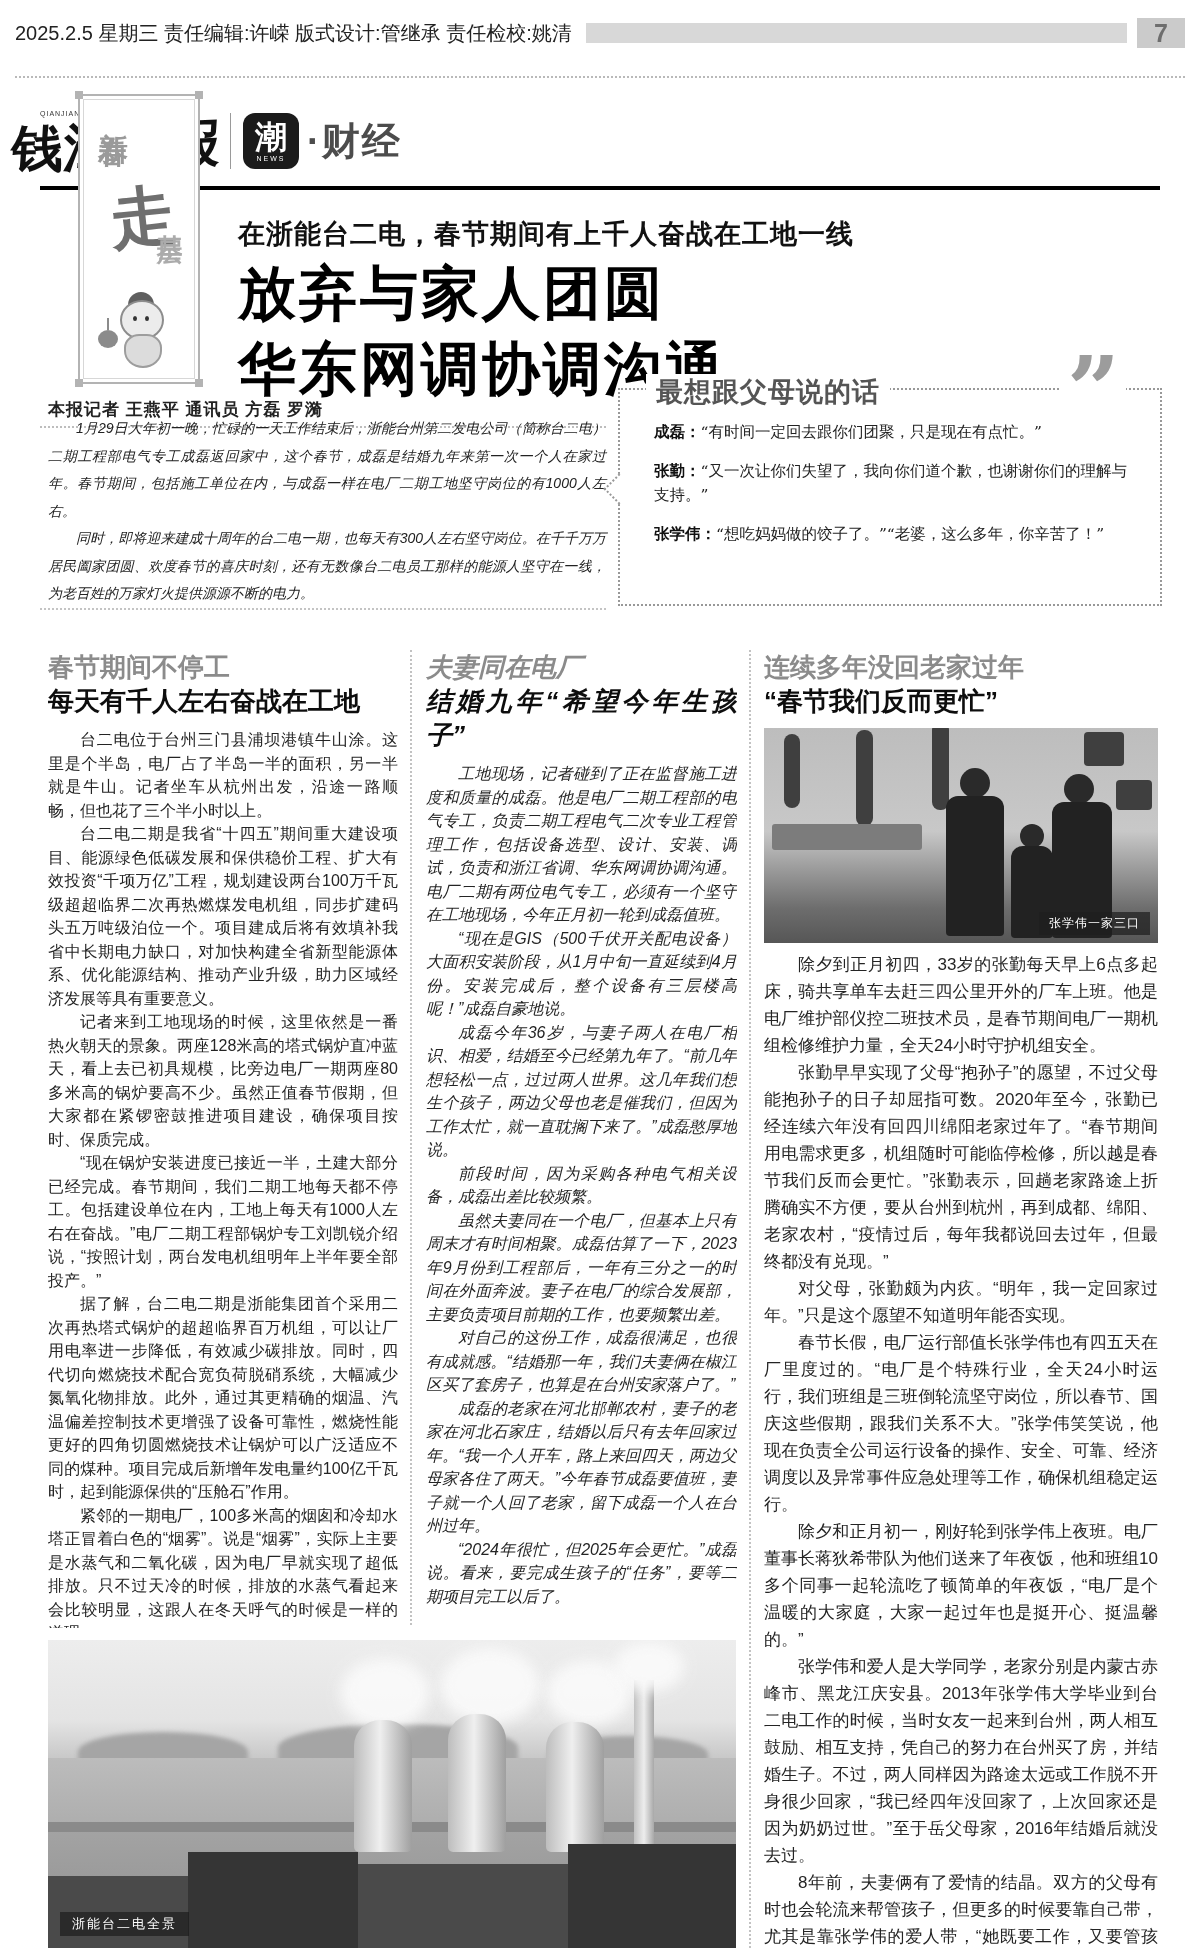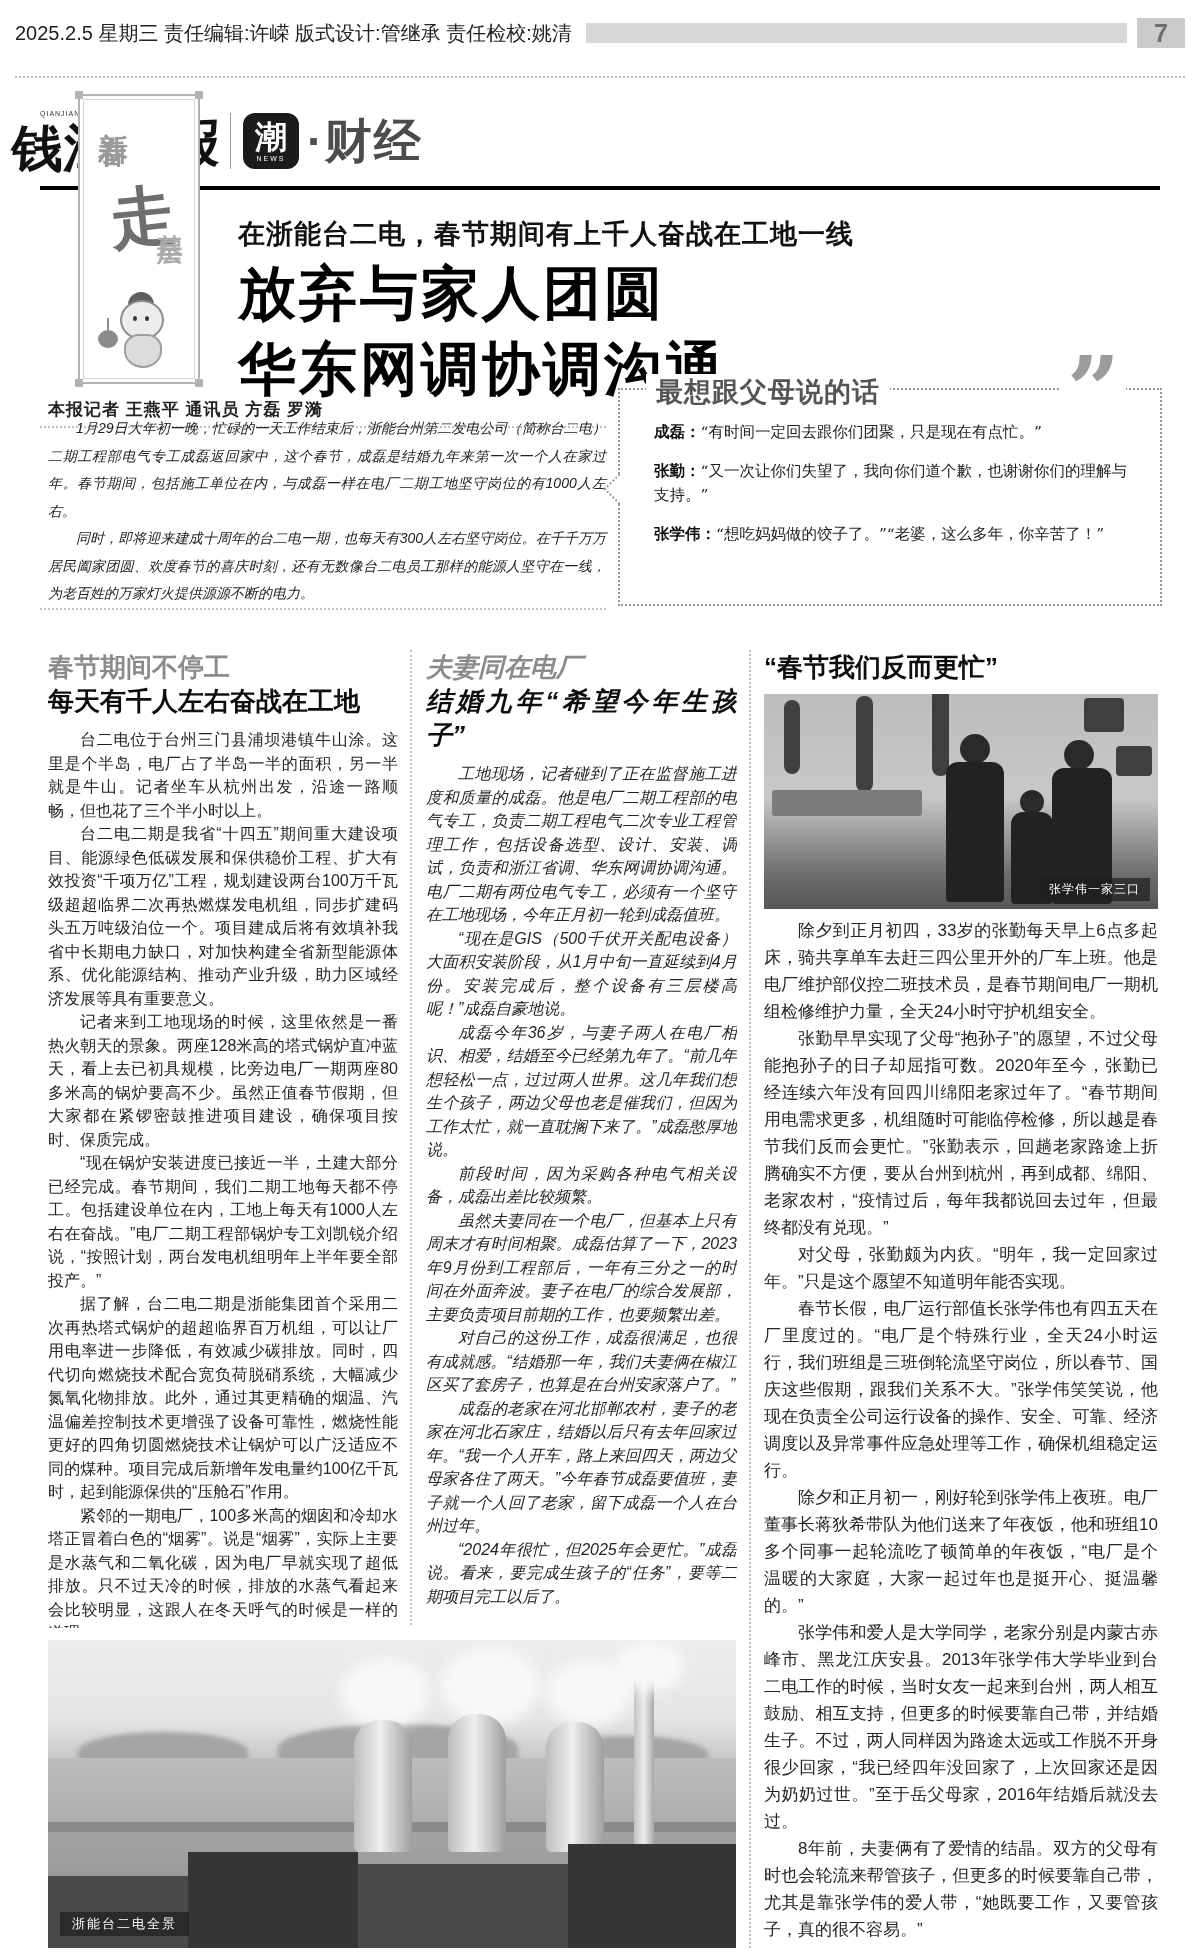--- a/index.html
+++ b/index.html
@@ -18,21 +18,21 @@
   
   .masthead{position:absolute;left:12px;top:96px;height:90px;display:flex;align-items:center;}
   .logo-wrap{position:relative;padding-top:10px;}
   .logo-en{position:absolute;top:0;left:28px;font-size:7px;letter-spacing:1px;color:#333;}
   .logo-cn{font-size:52px;font-weight:bold;color:#111;transform:skewX(-6deg) rotate(-2deg);line-height:1;}
   .mast-div{width:1px;height:56px;background:#9a9a9a;margin:0 12px 0 10px;}
   .chao-badge{position:relative;width:56px;height:56px;background:#1b1b1b;border-radius:12px;
               display:flex;flex-direction:column;align-items:center;justify-content:center;}
   .chao-char{color:#fff;font-size:32px;font-weight:bold;line-height:1;}
   .chao-sub{color:#fff;font-size:7px;letter-spacing:2px;margin-top:2px;}
-  .section-label{font-size:47px;font-weight:bold;color:#4c4c4c;margin-left:8px;letter-spacing:2px;}
+  .section-label{font-size:38px;font-weight:bold;color:#4c4c4c;margin-left:8px;letter-spacing:2px;}
 
   .black-rule{position:absolute;left:40px;right:40px;top:186px;height:4px;background:#000;}
 
   
   .fbadge{position:absolute;left:78px;top:94px;width:118px;height:286px;background:#fff;
           border:2px solid #b3b3b3;box-shadow:inset 0 0 0 3px #fff, inset 0 0 0 4px #d7d7d7;z-index:5;}
   .fb-corner{position:absolute;width:8px;height:8px;background:#b3b3b3;}
   .fb-c1{left:-5px;top:-5px;} .fb-c2{right:-5px;top:-5px;} .fb-c3{left:-5px;bottom:-5px;} .fb-c4{right:-5px;bottom:-5px;}
   .fb-line1{position:absolute;left:12px;top:12px;writing-mode:vertical-rl;font-size:30px;color:#9a9a9a;font-weight:bold;letter-spacing:6px;}
   .fb-line2{position:absolute;left:30px;top:88px;font-size:66px;color:#6f6f6f;font-weight:bold;transform:rotate(-6deg);line-height:1;}
@@ -216,20 +216,21 @@
     <p class="body-p">成磊今年36岁，与妻子两人在电厂相识、相爱，结婚至今已经第九年了。“前几年想轻松一点，过过两人世界。这几年我们想生个孩子，两边父母也老是催我们，但因为工作太忙，就一直耽搁下来了。”成磊憨厚地说。</p>
     <p class="body-p">前段时间，因为采购各种电气相关设备，成磊出差比较频繁。</p>
     <p class="body-p">虽然夫妻同在一个电厂，但基本上只有周末才有时间相聚。成磊估算了一下，2023年9月份到工程部后，一年有三分之一的时间在外面奔波。妻子在电厂的综合发展部，主要负责项目前期的工作，也要频繁出差。</p>
     <p class="body-p">对自己的这份工作，成磊很满足，也很有成就感。“结婚那一年，我们夫妻俩在椒江区买了套房子，也算是在台州安家落户了。”</p>
     <p class="body-p">成磊的老家在河北邯郸农村，妻子的老家在河北石家庄，结婚以后只有去年回家过年。“我一个人开车，路上来回四天，两边父母家各住了两天。”今年春节成磊要值班，妻子就一个人回了老家，留下成磊一个人在台州过年。</p>
     <p class="body-p">“2024年很忙，但2025年会更忙。”成磊说。看来，要完成生孩子的“任务”，要等二期项目完工以后了。</p>
   </div>
 
   <div class="col col3">
     <h3 class="subhead">
+      <span class="gray">连续多年没回老家过年</span>
       <span class="black">“春节我们反而更忙”</span>
     </h3>
     <div class="family-photo">
       <div class="plaque" style="left:20px;top:6px;width:16px;height:74px;"></div>
       <div class="plaque" style="left:92px;top:2px;width:17px;height:96px;"></div>
       <div class="plaque" style="left:168px;top:-6px;width:17px;height:88px;"></div>
       <div class="plaque" style="left:320px;top:4px;width:40px;height:34px;border-radius:4px;"></div>
       <div class="plaque" style="left:352px;top:52px;width:36px;height:30px;border-radius:4px;"></div>
       <div class="bench"></div>
       <div class="person-head" style="left:196px;top:40px;width:30px;height:30px;"></div>
@@ -238,21 +239,21 @@
       <div class="person-body" style="left:247px;top:118px;width:42px;height:92px;"></div>
       <div class="person-head" style="left:300px;top:46px;width:30px;height:30px;"></div>
       <div class="person-body" style="left:288px;top:74px;width:60px;height:136px;"></div>
       <div class="photo-caption">张学伟一家三口</div>
     </div>
     <p class="body-p">除夕到正月初四，33岁的张勤每天早上6点多起床，骑共享单车去赶三四公里开外的厂车上班。他是电厂维护部仪控二班技术员，是春节期间电厂一期机组检修维护力量，全天24小时守护机组安全。</p>
     <p class="body-p">张勤早早实现了父母“抱孙子”的愿望，不过父母能抱孙子的日子却屈指可数。2020年至今，张勤已经连续六年没有回四川绵阳老家过年了。“春节期间用电需求更多，机组随时可能临停检修，所以越是春节我们反而会更忙。”张勤表示，回趟老家路途上折腾确实不方便，要从台州到杭州，再到成都、绵阳、老家农村，“疫情过后，每年我都说回去过年，但最终都没有兑现。”</p>
     <p class="body-p">对父母，张勤颇为内疚。“明年，我一定回家过年。”只是这个愿望不知道明年能否实现。</p>
     <p class="body-p">春节长假，电厂运行部值长张学伟也有四五天在厂里度过的。“电厂是个特殊行业，全天24小时运行，我们班组是三班倒轮流坚守岗位，所以春节、国庆这些假期，跟我们关系不大。”张学伟笑笑说，他现在负责全公司运行设备的操作、安全、可靠、经济调度以及异常事件应急处理等工作，确保机组稳定运行。</p>
     <p class="body-p">除夕和正月初一，刚好轮到张学伟上夜班。电厂董事长蒋狄希带队为他们送来了年夜饭，他和班组10多个同事一起轮流吃了顿简单的年夜饭，“电厂是个温暖的大家庭，大家一起过年也是挺开心、挺温馨的。”</p>
-    <p class="body-p">张学伟和爱人是大学同学，老家分别是内蒙古赤峰市、黑龙江庆安县。2013年张学伟大学毕业到台二电工作的时候，当时女友一起来到台州，两人相互鼓励、相互支持，但更多的时候要靠自己带，并结婚生子。不过，两人同样因为路途太远或工作脱不开身很少回家，“我已经四年没回家了，上次回家还是因为奶奶过世。”至于岳父母家，2016年结婚后就没去过。</p>
+    <p class="body-p">张学伟和爱人是大学同学，老家分别是内蒙古赤峰市、黑龙江庆安县。2013年张学伟大学毕业到台二电工作的时候，当时女友一起来到台州，两人相互鼓励、相互支持，凭自己的努力在台州买了房，并结婚生子。不过，两人同样因为路途太远或工作脱不开身很少回家，“我已经四年没回家了，上次回家还是因为奶奶过世。”至于岳父母家，2016年结婚后就没去过。</p>
     <p class="body-p">8年前，夫妻俩有了爱情的结晶。双方的父母有时也会轮流来帮管孩子，但更多的时候要靠自己带，尤其是靠张学伟的爱人带，“她既要工作，又要管孩子，真的很不容易。”</p>
   </div>
 
   <div class="plant-photo">
     <div class="hill" style="left:30px;top:92px;width:170px;height:40px;"></div>
     <div class="hill" style="left:230px;top:84px;width:240px;height:48px;"></div>
     <div class="hill" style="left:500px;top:96px;width:160px;height:36px;"></div>
     <div class="sea"></div>
     <div class="dock"></div>
     <div class="steam" style="left:292px;top:18px;width:90px;height:70px;"></div>

